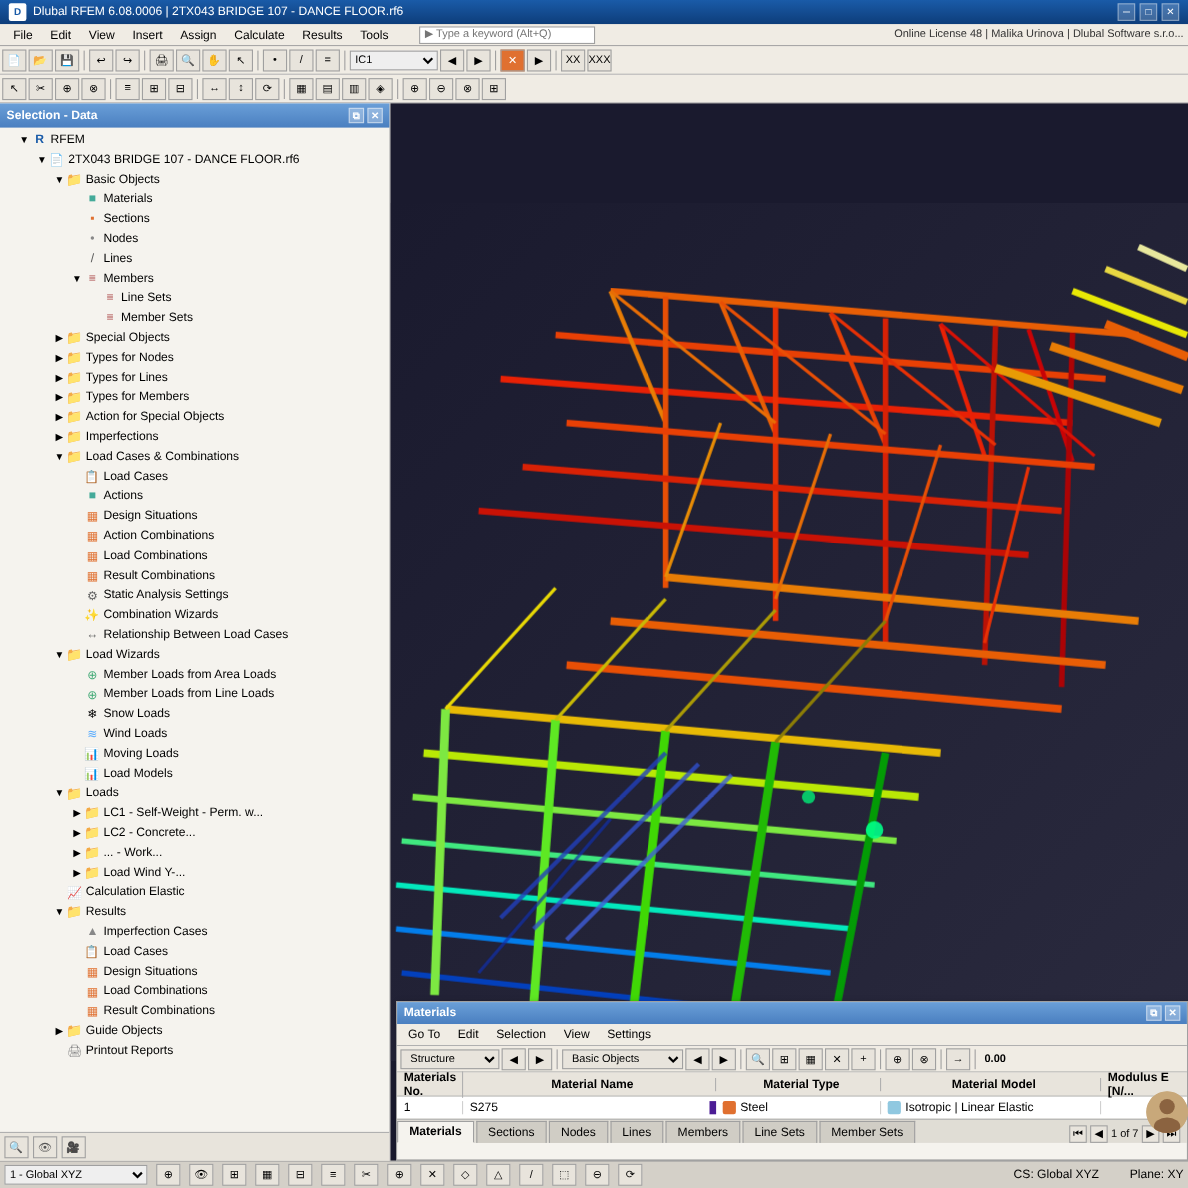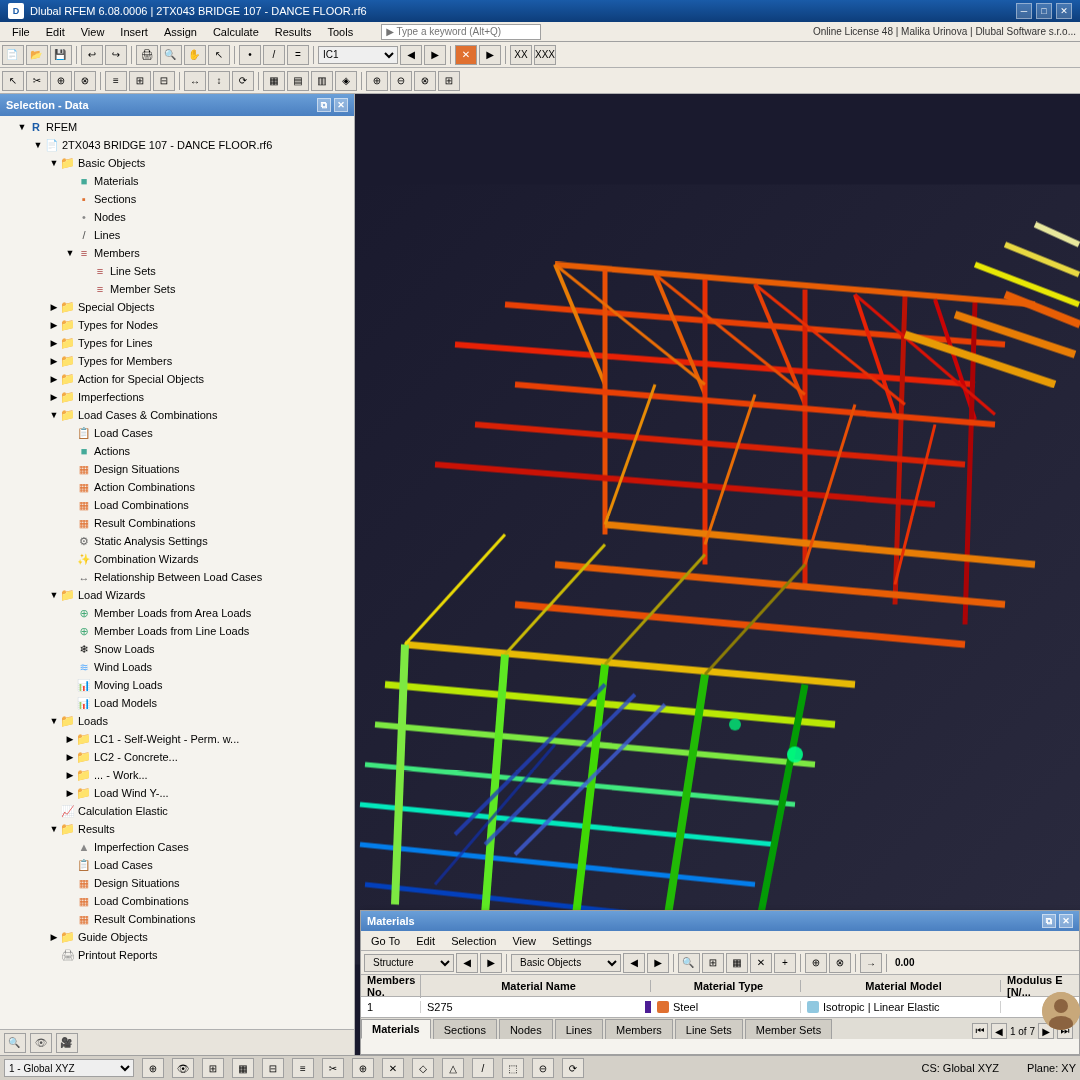--- a/index.html
+++ b/index.html
@@ -825,21 +825,21 @@
         <button class="tb-btn">+</button>
         <div class="tb-sep"></div>
         <button class="tb-btn">⊕</button>
         <button class="tb-btn">⊗</button>
         <div class="tb-sep"></div>
         <button class="tb-btn">→</button>
         <div class="tb-sep"></div>
         <span style="font-size:10px;padding:0 4px;font-weight:bold;">0.00</span>
       </div>
       <div class="mat-table-header">
-        <div class="mat-col-no">Members No.</div>
+        <div class="mat-col-no">Materials No.</div>
         <div class="mat-col-name">Material Name</div>
         <div class="mat-col-type">Material Type</div>
         <div class="mat-col-model">Material Model</div>
         <div class="mat-col-e">Modulus E [N/...</div>
       </div>
       <div class="mat-row">
         <div class="mat-cell-no">1</div>
         <div class="mat-cell-name">S275</div>
         <div class="mat-cell-type">
           <div class="type-dot" style="background:#e07030;"></div>

